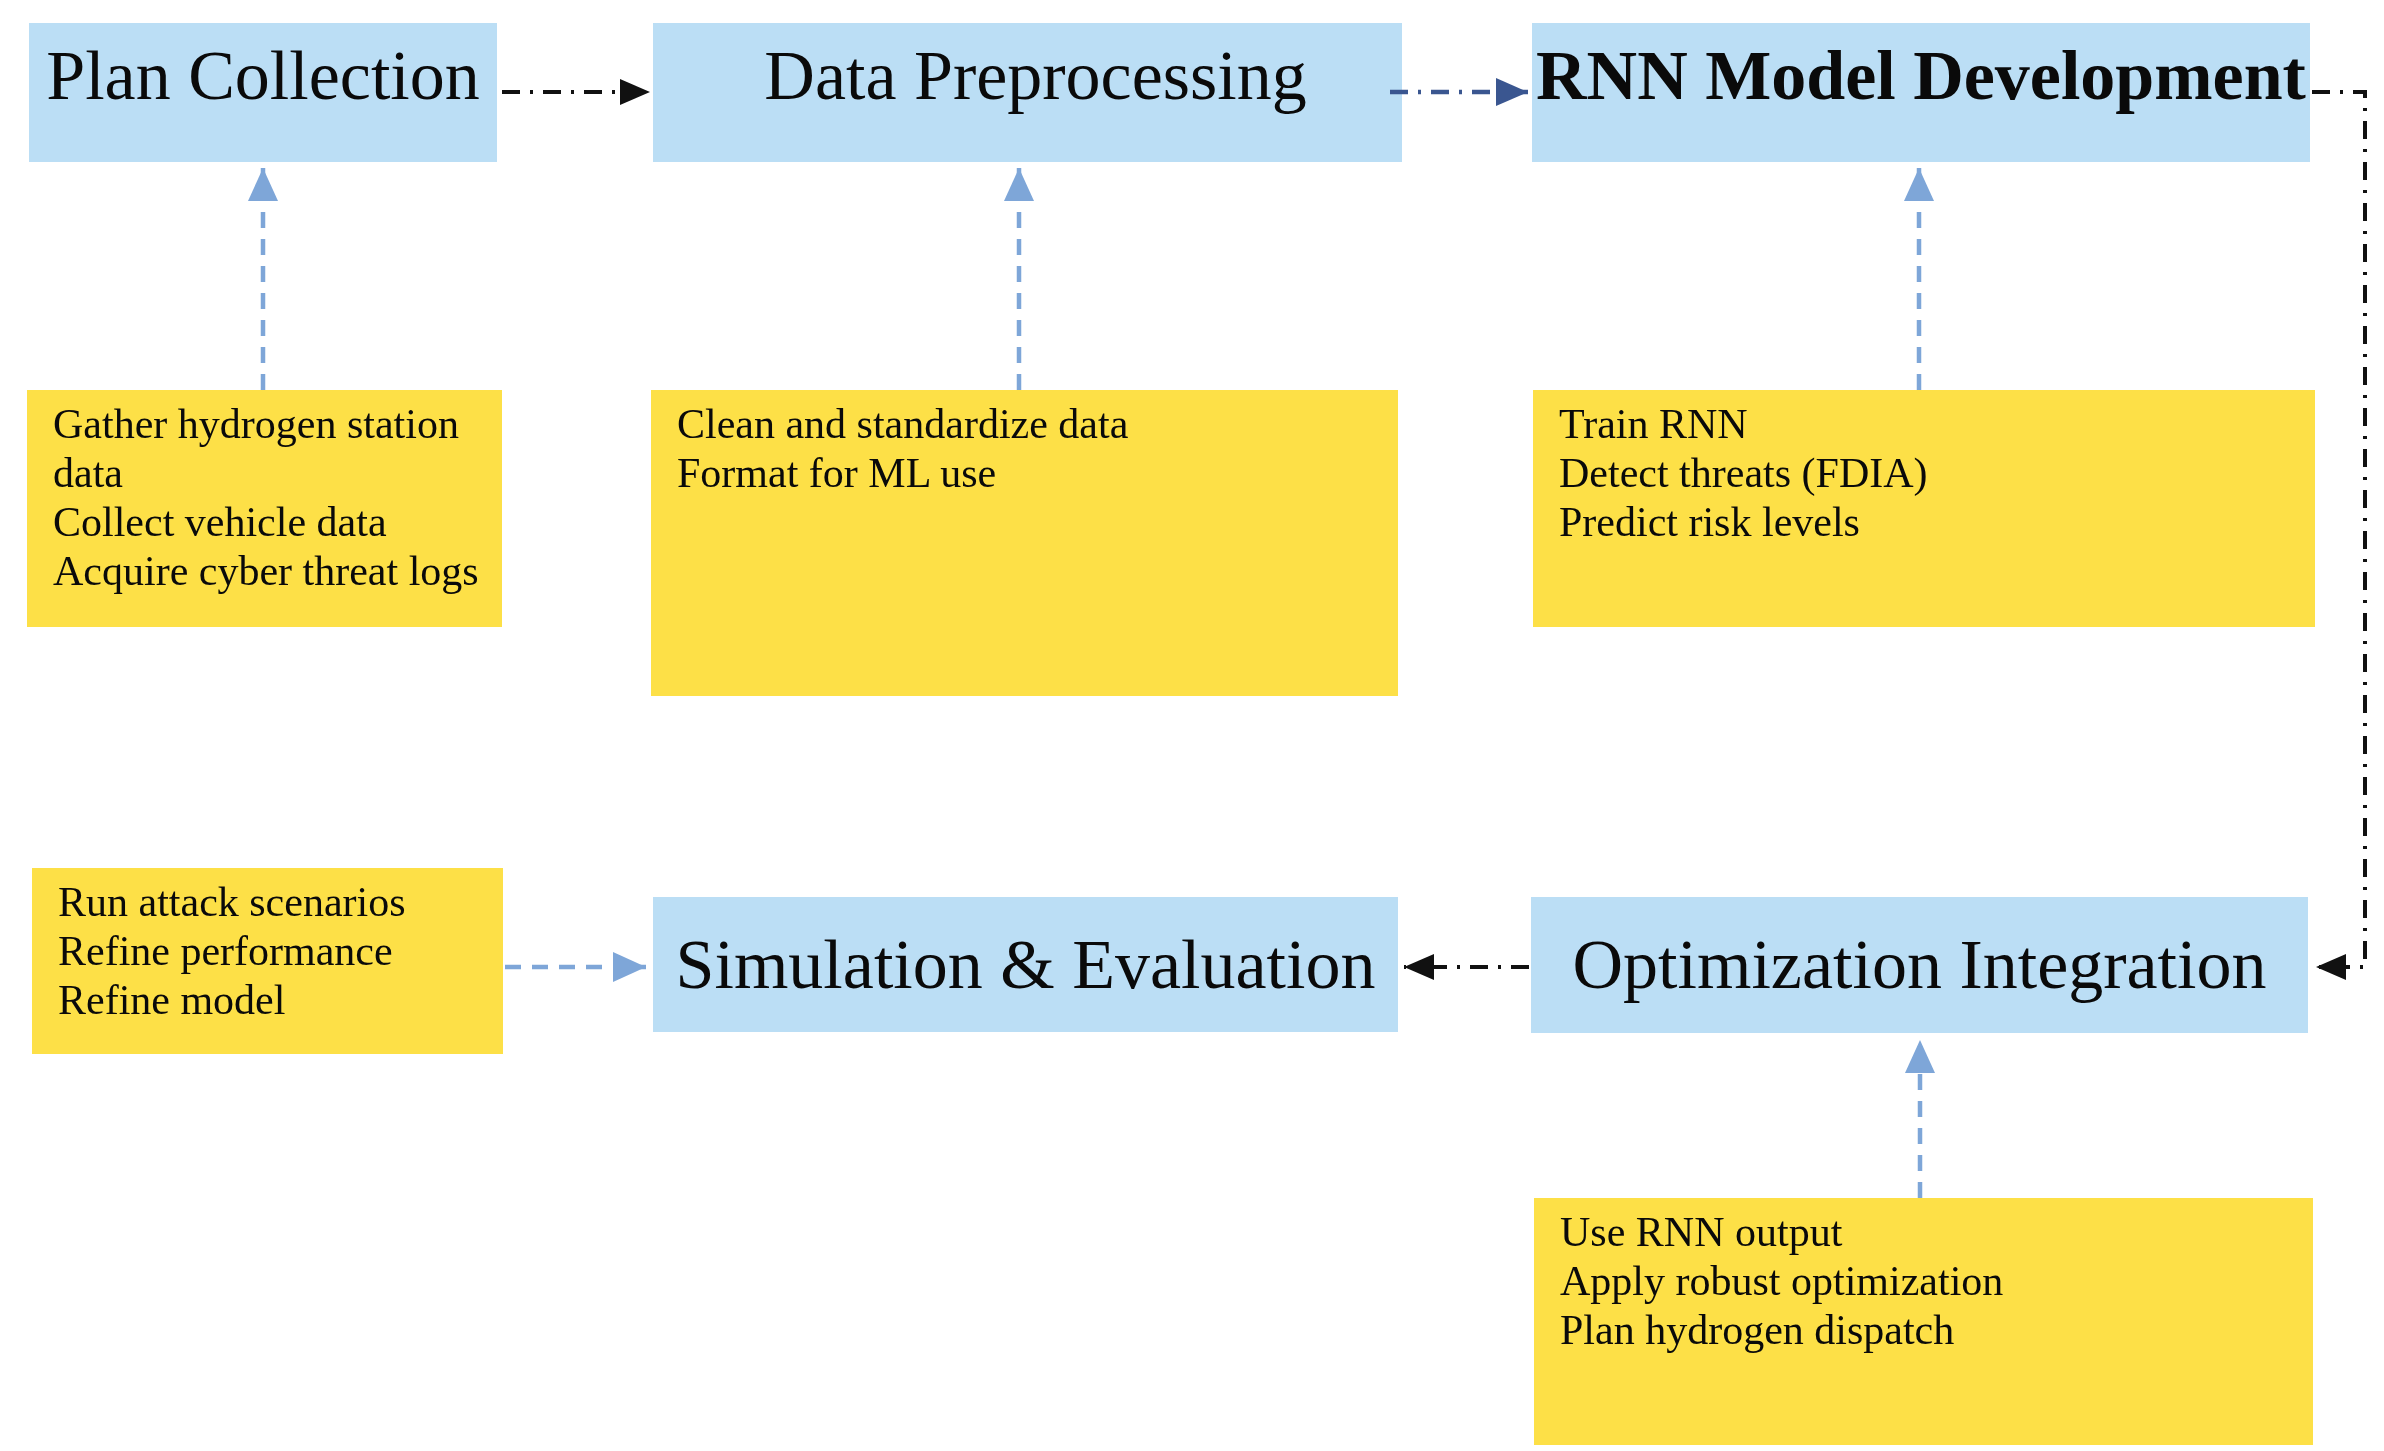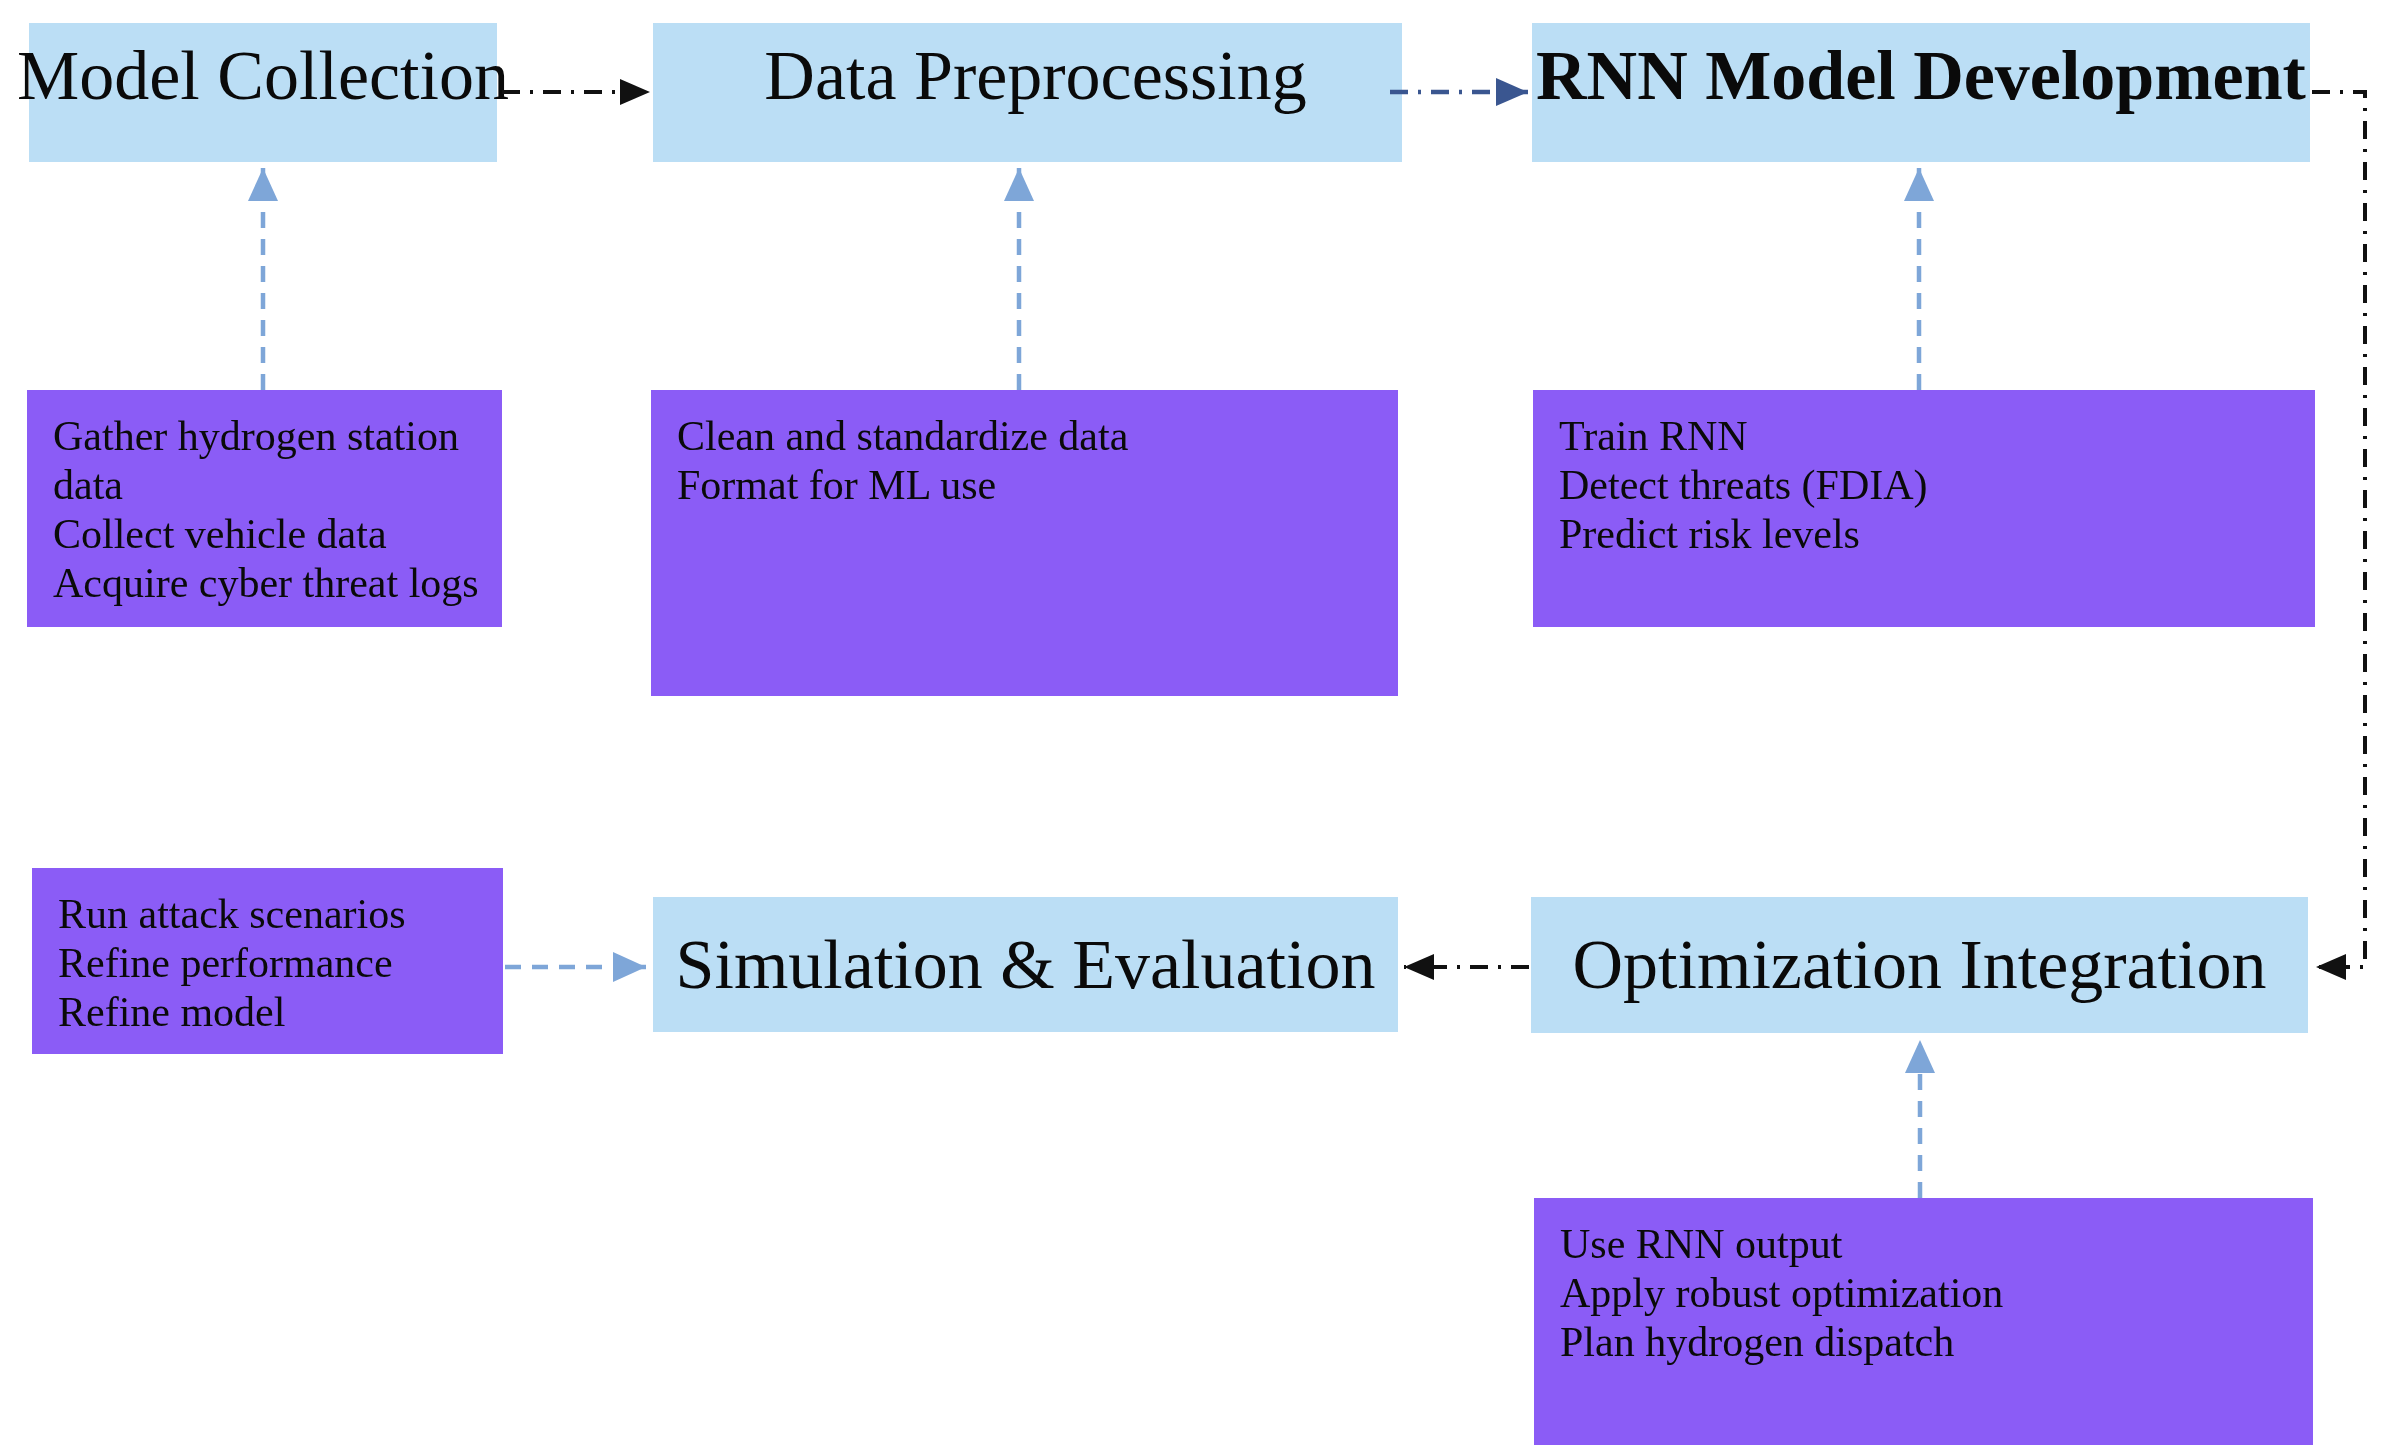--- a/index.html
+++ b/index.html
@@ -4,22 +4,22 @@
 <style>
   html,body{margin:0;padding:0;background:#ffffff;}
   body{width:2384px;height:1451px;position:relative;overflow:hidden;
        font-family:"Liberation Serif", serif;color:#0a0a0a;}
 
   .node{position:absolute;background:#BBDEF5;display:flex;align-items:center;
         justify-content:center;font-size:70px;white-space:nowrap;}
   .node .lbl{display:block;}
   .node.toprow .lbl{transform:translateY(-17px);}
 
-  .detail{position:absolute;background:#8b5cf6;font-size:42px;line-height:49px;
-          padding:22px 20px 0 26px;box-sizing:border-box;}
+  .detail{position:absolute;background:#fde047;font-size:42px;line-height:49px;
+          padding:10px 20px 0 26px;box-sizing:border-box;}
 
   #node-dc  {left:29px;  top:23px;  width:468px; height:139px;}
   #node-dp  {left:653px; top:23px;  width:733px; height:139px;padding-left:16px;}
   #node-rnn {left:1532px;top:23px;  width:778px; height:139px;font-weight:bold;}
   #node-sim {left:653px; top:897px; width:745px; height:135px;}
   #node-opt {left:1531px;top:897px; width:777px; height:136px;}
 
   #det-dc  {left:27px;  top:390px;  width:475px; height:237px;}
   #det-dp  {left:651px; top:390px;  width:747px; height:306px;}
   #det-rnn {left:1533px;top:390px;  width:782px; height:237px;}
@@ -29,21 +29,21 @@
   svg.arrows{position:absolute;left:0;top:0;width:2384px;height:1451px;
              pointer-events:none;}
   .stroke-black{stroke:#111111;stroke-width:4;fill:none;stroke-dasharray:18 10 3 10;}
   .stroke-navy {stroke:#3A5690;stroke-width:4.5;fill:none;stroke-dasharray:18 10 3 10;}
   .stroke-blue {stroke:#7EA6D8;stroke-width:4.5;fill:none;stroke-dasharray:16 11;}
 </style>
 </head>
 <body>
 
 <div class="node toprow" id="node-dc">
-  <span class="lbl">Model Collection</span>
+  <span class="lbl">Plan Collection</span>
 </div>
 <div class="node toprow" id="node-dp">
   <span class="lbl">Data Preprocessing</span>
 </div>
 <div class="node toprow" id="node-rnn">
   <span class="lbl">RNN Model Development</span>
 </div>
 <div class="node" id="node-sim">
   <span class="lbl">Simulation &amp; Evaluation</span>
 </div>

